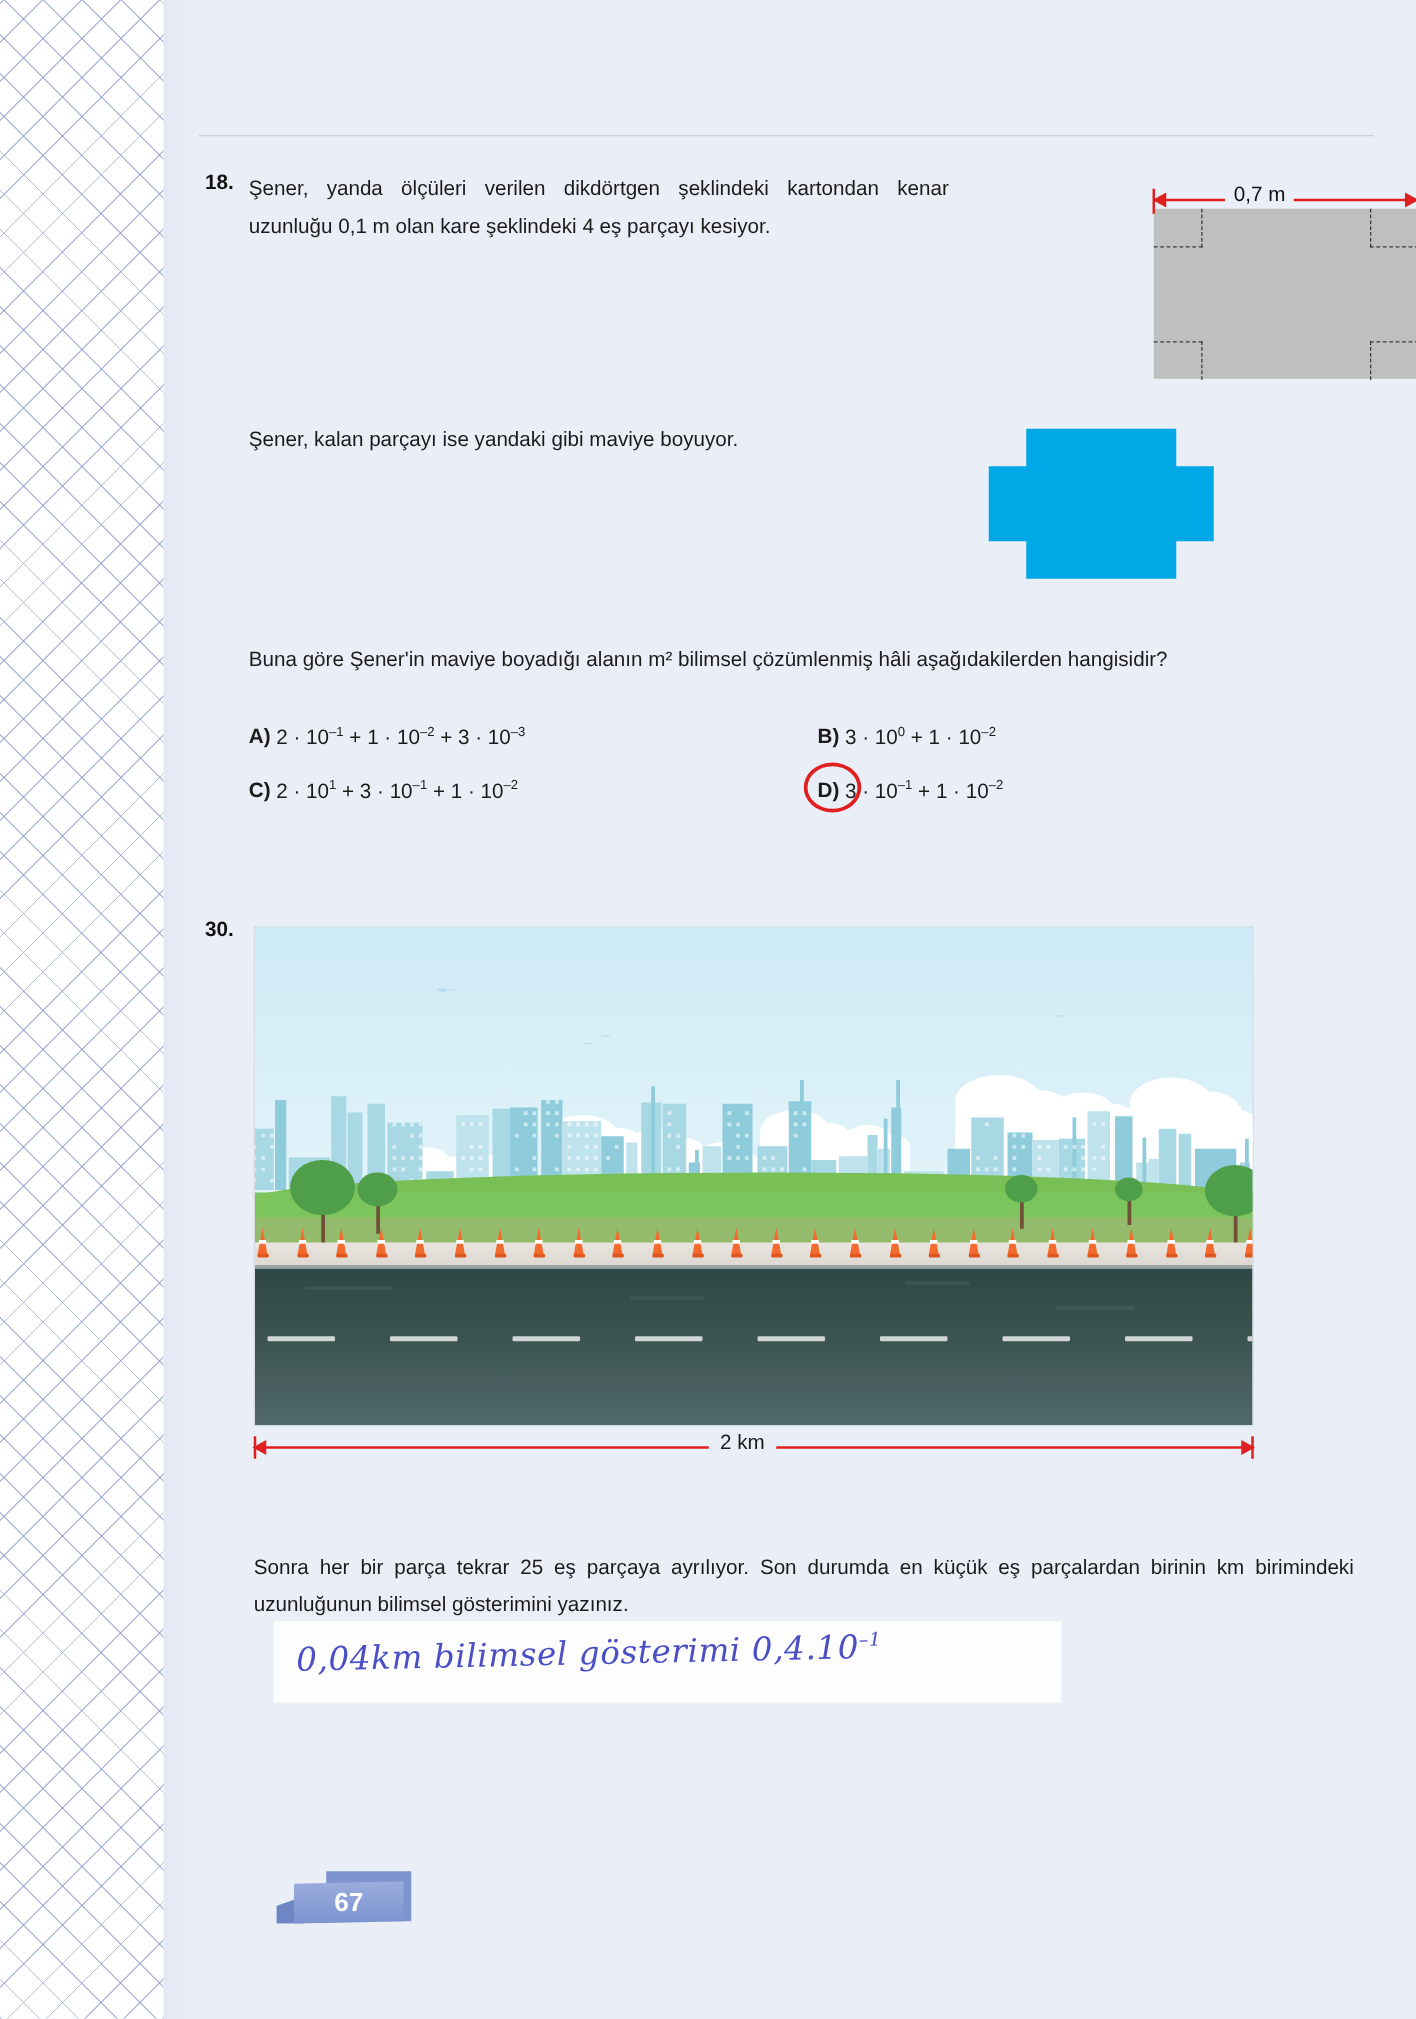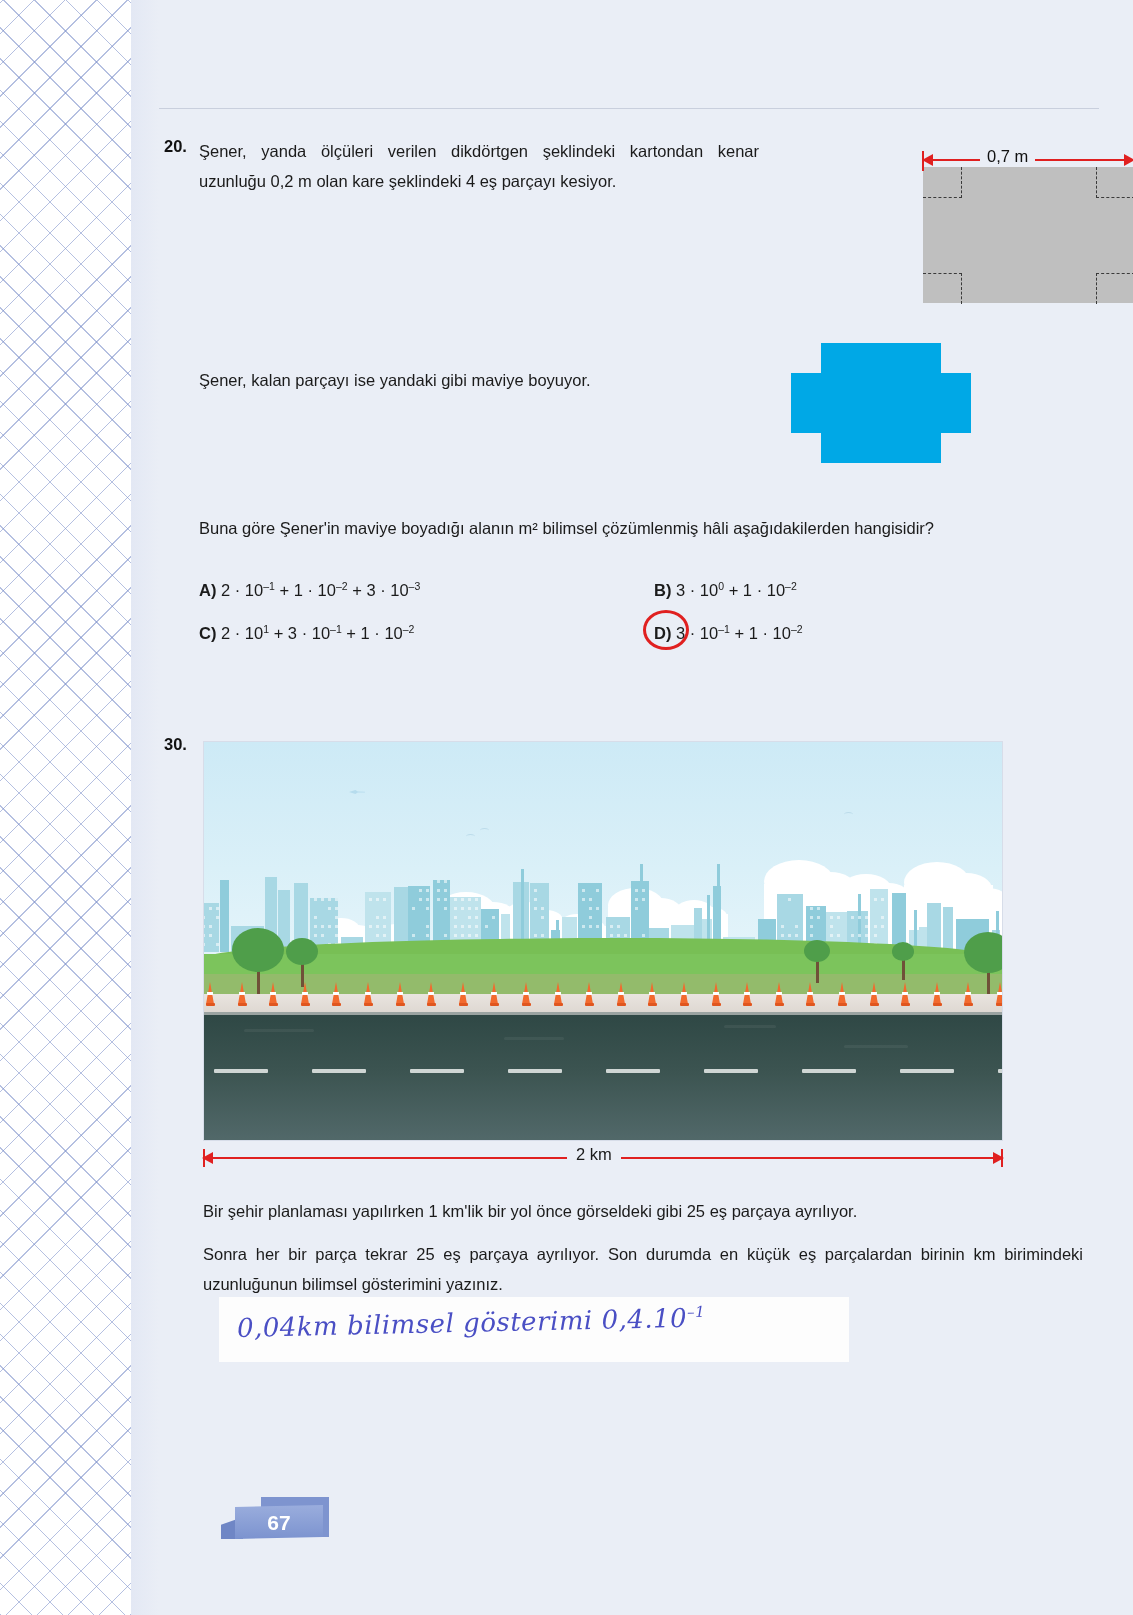--- a/index.html
+++ b/index.html
@@ -69,21 +69,21 @@
   .dim-h-label{
     position:absolute;left:221px;top:8px;background:#eaeef6;padding:0 7px;
     font-size:16.5px;color:#111;
   }
   .tick{position:absolute;background:#e02020;}
   .tick-l{left:163px;top:12px;width:1.5px;height:20px;}
 
   
   .q19-line2{
     position:absolute;left:40px;top:205px;width:560px;
-    font-size:16.5px;line-height:28px;margin-top:28px;
+    font-size:16.5px;line-height:28px;
   }
 
   
   .blue-shape{position:absolute;left:600px;top:200px;width:225px;height:140px;}
   .blue-a{position:absolute;left:32px;top:40px;width:180px;height:60px;background:#00a8e6;}
   .blue-b{position:absolute;left:62px;top:10px;width:120px;height:120px;background:#00a8e6;}
 
   .q19-line3{
     position:absolute;left:40px;top:380px;width:880px;
     font-size:16.5px;line-height:30px;text-align:justify;
@@ -196,22 +196,22 @@
 
 <div class="margin-pattern"></div>
 <div class="margin-edge"></div>
 
 <div class="page">
 
   <div class="top-rule"></div>
 
   <div class="q19">
 
-    <div class="qnum q19-num">20.</div>
-    <div class="q19-text">Şener, yanda ölçüleri verilen dikdörtgen şeklindeki kartondan kenar uzunluğu 0,2 m olan kare şeklindeki 4 eş parçayı kesiyor.</div>
+    <div class="qnum q19-num">18.</div>
+    <div class="q19-text">Şener, yanda ölçüleri verilen dikdörtgen şeklindeki kartondan kenar uzunluğu 0,1 m olan kare şeklindeki 4 eş parçayı kesiyor.</div>
 
     <div class="carton-wrap">
       <div class="carton"></div>
       <div class="corner c-tl"></div>
       <div class="corner c-tr"></div>
       <div class="corner c-bl"></div>
       <div class="corner c-br"></div>
       <div class="tick tick-l"></div>
 
       <div class="dim-h"></div>
@@ -652,21 +652,20 @@
     </div>
   </div>
 
   <div class="km-scale">
     <div class="km-tick" style="left:0px"></div>
     <div class="km-tick" style="left:798px"></div>
     <div class="km-line"></div>
     <div class="km-label">2 km</div>
   </div>
 
-  <div class="q20-p1">Bir şehir planlaması yapılırken 1 km'lik bir yol önce görseldeki gibi 25 eş parçaya ayrılıyor.</div>
   <div class="q20-p2">Sonra her bir parça tekrar 25 eş parçaya ayrılıyor. Son durumda en küçük eş parçalardan birinin km birimindeki uzunluğunun bilimsel gösterimini yazınız.</div>
 
   <div class="hand-box">
     <div class="hand-text">0,04km  bilimsel  gösterimi  0,4.10<sup>–1</sup></div>
   </div>
 
   <div class="pagenum">
     <div class="pn-back"></div>
     <div class="pn-tail"></div>
     <div class="pn-main"></div>

